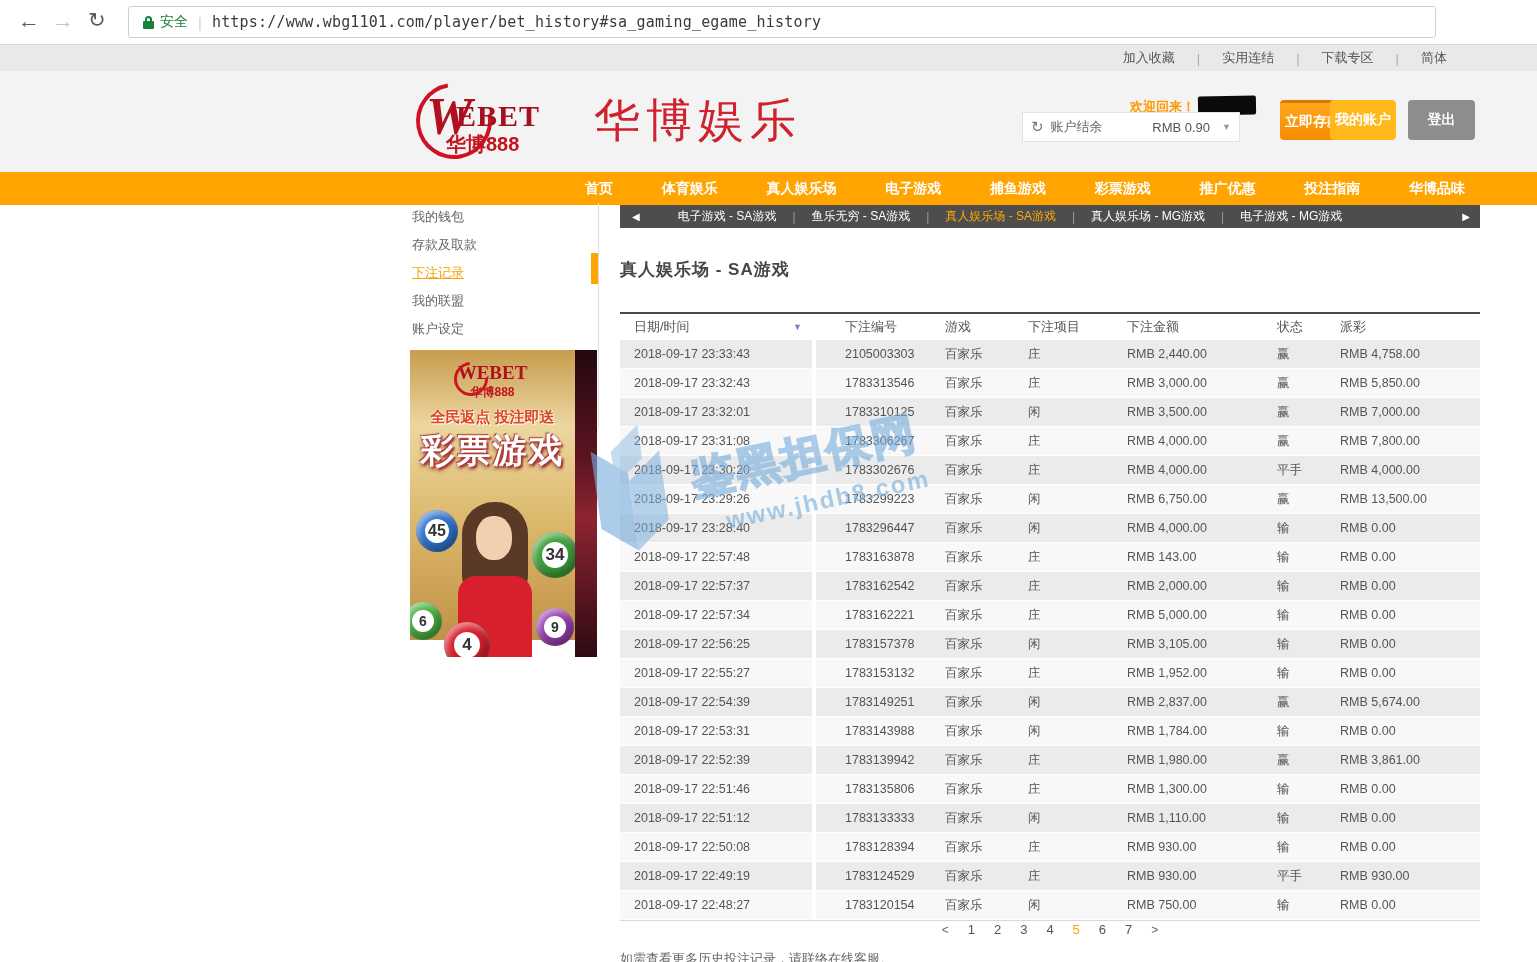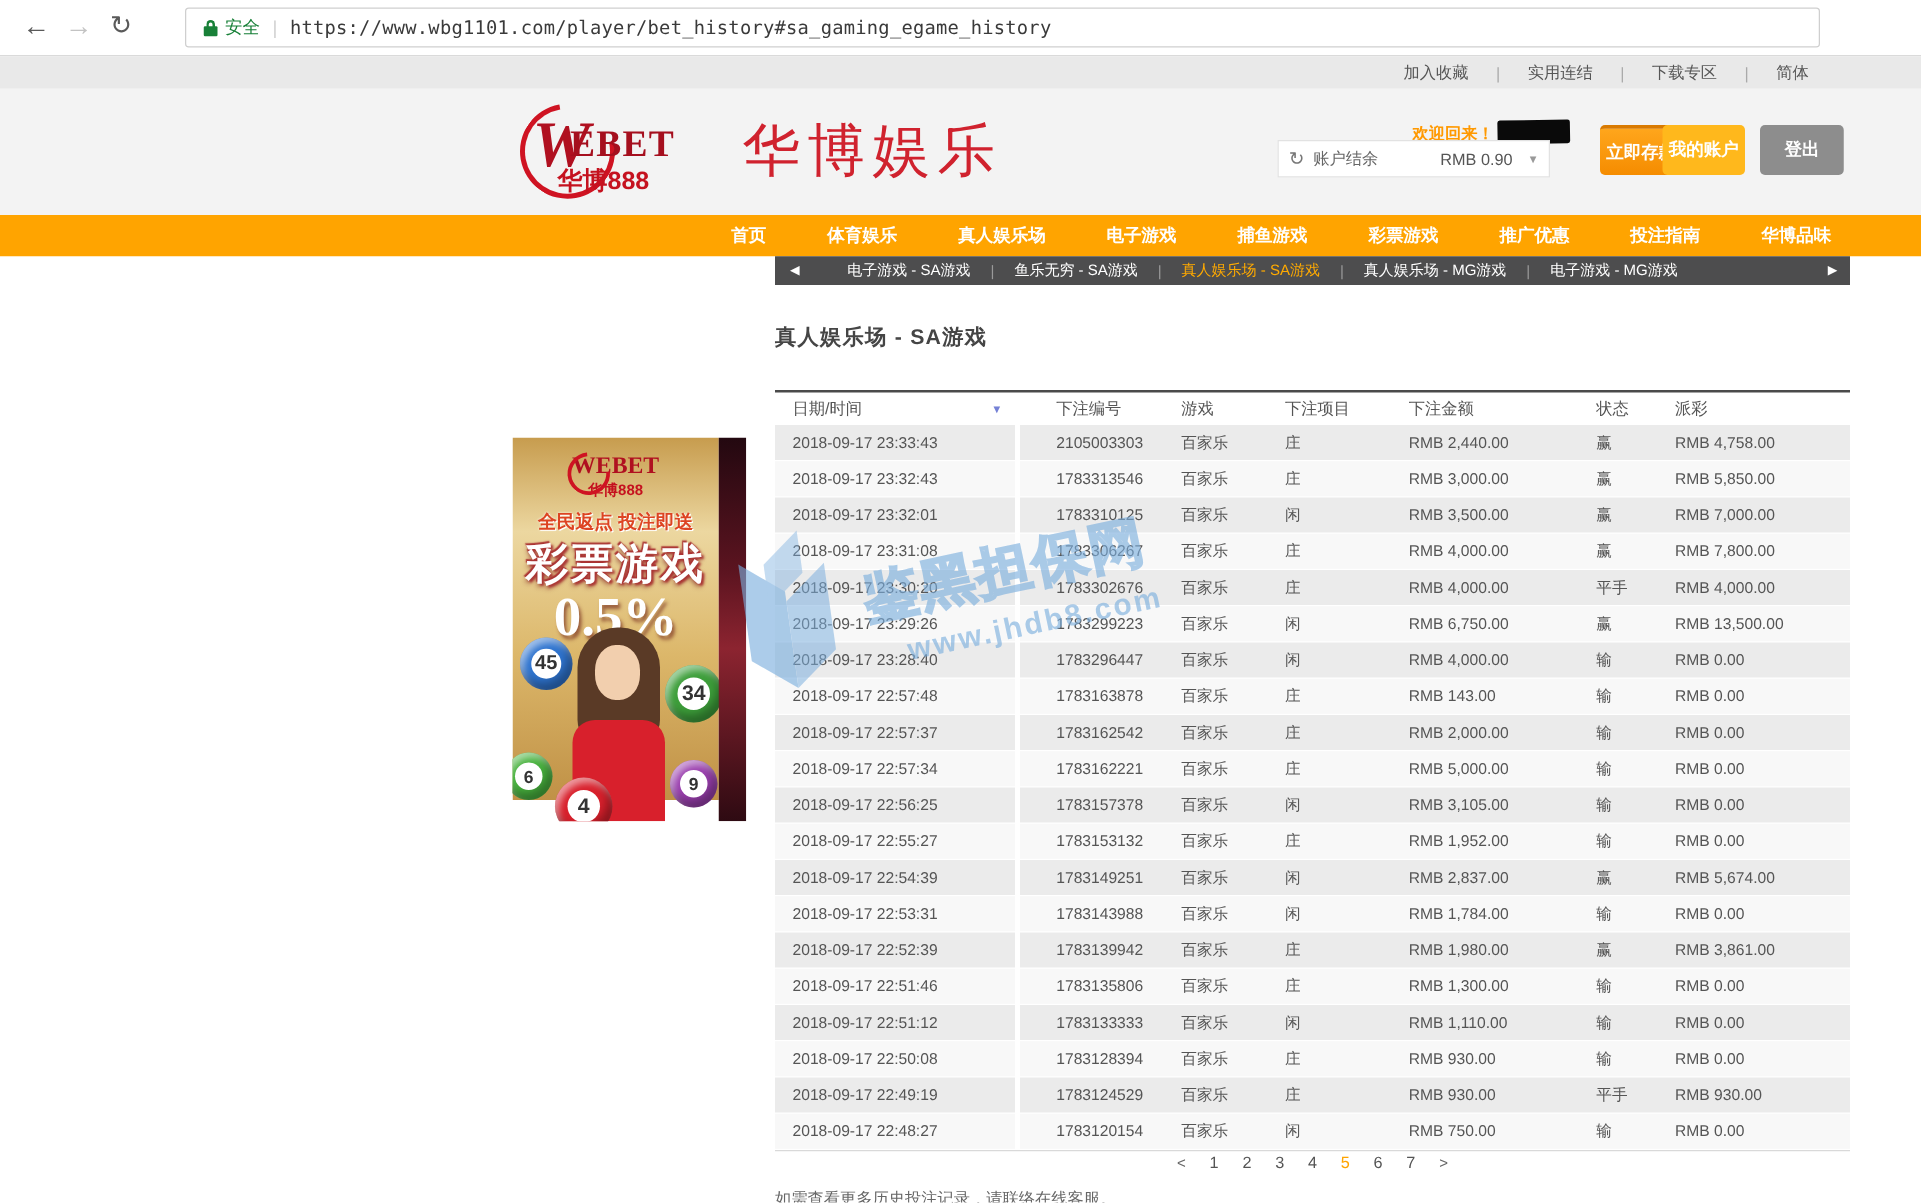--- a/index.html
+++ b/index.html
@@ -6,21 +6,21 @@
   html,body { width:1537px; height:962px; }
   body { font-family:"Liberation Sans","DejaVu Sans",sans-serif; background:#fff; position:relative; overflow:hidden; }
   #screen { position:absolute; inset:0; width:1537px; height:962px; }
 
   
   .browser-bar { position:absolute; left:0; top:0; width:1537px; height:45px; background:#fff; border-bottom:1px solid #dadada; }
   .nav-arrow { position:absolute; top:8px; font-size:22px; color:#5a5a5a; cursor:pointer; }
   .nav-arrow.back { left:18px; }
   .nav-arrow.fwd { left:52px; color:#c3c3c3; }
   .nav-arrow.reload { left:88px; font-size:21px; }
-  .url-box { position:absolute; left:128px; top:6px; width:1308px; height:32px; border:1px solid #cfcfcf; border-radius:3px; background:#fff; display:flex; align-items:center; padding:0 10px;margin-left:20px; }
+  .url-box { position:absolute; left:128px; top:6px; width:1308px; height:32px; border:1px solid #cfcfcf; border-radius:3px; background:#fff; display:flex; align-items:center; padding:0 10px; }
   .lock-icon { width:11px; height:13px; position:relative; margin:0 6px 0 4px; }
   .lock-icon .body { position:absolute; left:0; bottom:0; width:11px; height:8px; background:#188038; border-radius:1px; }
   .lock-icon .shackle { position:absolute; left:2px; top:0; width:7px; height:7px; border:2px solid #188038; border-bottom:none; border-radius:5px 5px 0 0; }
   .secure-label { color:#188038; font-size:14px; margin-right:10px; }
   .url-sep { color:#d0d0d0; margin-right:10px; font-size:15px; }
   .url-text { color:#3a3a3a; font-size:15px; font-family:"DejaVu Sans Mono","Liberation Mono",monospace; letter-spacing:.2px; }
 
   
   .top-links { position:absolute; left:0; top:45px; width:1537px; height:26px; background:#e9e9e9; display:flex; align-items:center; justify-content:flex-end; padding-right:68px; font-size:13px; color:#555; }
   .top-links .tl-item { cursor:pointer; padding:0 22px; }
@@ -239,31 +239,56 @@
         </span>
 
         <span class="tab-item">
           <span class="tab-label">电子游戏 - MG游戏</span>
 
         </span>
       </div>
     <span class="tab-arrow right">▶</span>
   </div>
 
+  <div class="sidebar">
+    <div>
+
+        <div class="side-item">
+          <span class="lbl">我的钱包</span>
+        </div>
+
+        <div class="side-item">
+          <span class="lbl">存款及取款</span>
+        </div>
+
+        <div class="side-item">
+          <span class="lbl active">下注记录</span>
+        </div>
+
+        <div class="side-item">
+          <span class="lbl">我的联盟</span>
+        </div>
+
+        <div class="side-item">
+          <span class="lbl">账户设定</span>
+        </div>
+      </div>
+    <div class="active-bar"></div>
+    <div class="sidebar-divider"></div>
+  </div>
 
   <div class="banner">
     <div class="banner-main">
       <div class="b-logo">
         <span class="b-ring"></span>
         <div class="b-webet">WEBET</div>
         <div class="b-sub">华博888</div>
       </div>
       <div class="b-line1">全民返点 投注即送</div>
       <div class="b-line2">彩票游戏</div>
-      <div class="b-line3">0.5%</div>
       <div class="girl-hair"></div>
       <div class="girl-face"></div>
       <div class="girl-dress"></div>
       <div>
 
           <div class="ball" style="left: 6px; top: 160px; width: 42px; height: 42px; background: rgb(47, 116, 207);">
             <span class="num" style="font-size: 16px;">45</span>
           </div>
 
           <div class="ball" style="left: 122px; top: 182px; width: 46px; height: 46px; background: rgb(61, 158, 58);">

